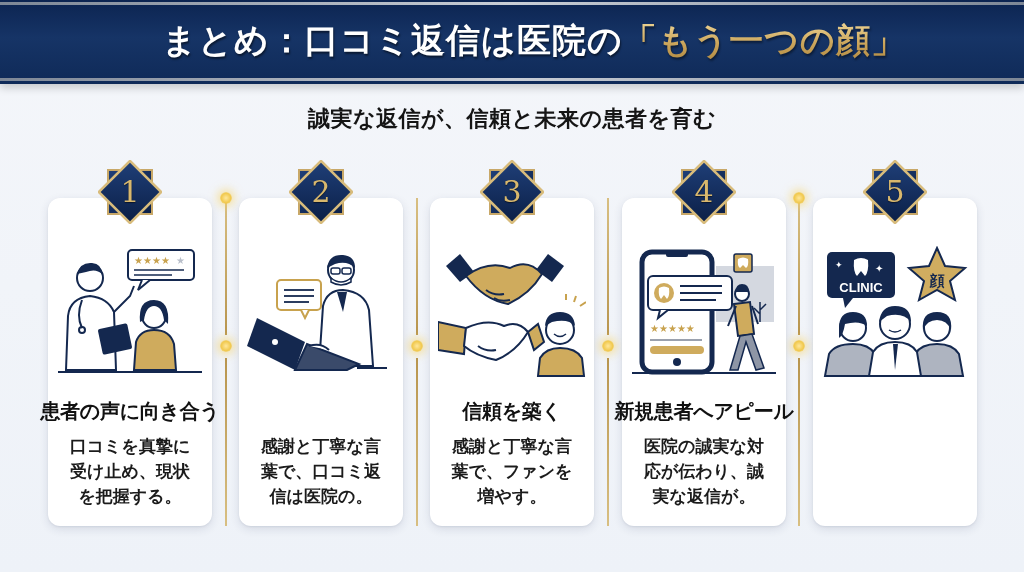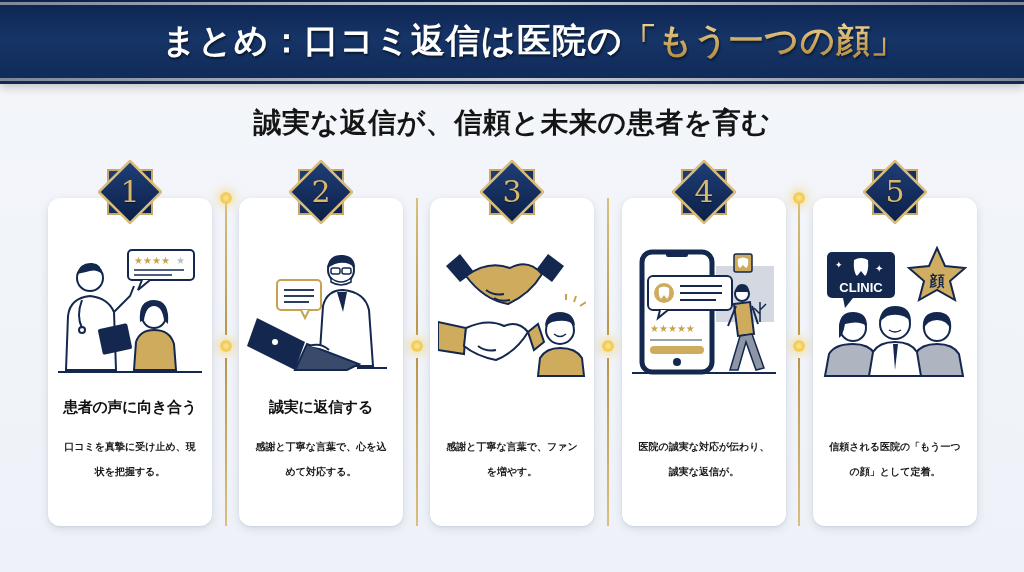--- a/index.html
+++ b/index.html
@@ -30,21 +30,21 @@
   .header-title .gold {
     color: #d8b66c;
     background: linear-gradient(180deg, #f1d898 0%, #caa45a 60%, #b48d45 100%);
     -webkit-background-clip: text; background-clip: text;
     -webkit-text-fill-color: transparent;
     text-shadow: none;
     filter: drop-shadow(1px 2px 1px rgba(0,0,0,0.45));
   }
   .subtitle {
     position: absolute; left: 0; right: 0; top: 104px; text-align: center;
-    font-size: 28px; font-weight: bold; color: #151515; letter-spacing: 0.5px;
+    font-size: 22px; font-weight: bold; color: #151515; letter-spacing: 0.5px;
   }
   .card {
     position: absolute; top: 198px; width: 164px; height: 328px;
     background: #ffffff; border-radius: 12px;
     box-shadow: 0 3px 10px rgba(30,45,80,0.12), 0 1px 2px rgba(30,45,80,0.08);
   }
   .badge {
     position: absolute; left: 50%; top: -38px; width: 64px; height: 64px;
     margin-left: -32px;
   }
@@ -55,26 +55,26 @@
     font-family: "DejaVu Serif", "Liberation Serif", serif;
     font-size: 30px; color: #d9b86d;
     text-shadow: 0 1px 1px rgba(0,0,0,0.5);
   }
   .illus {
     position: absolute; left: 8px; top: 48px; width: 148px; height: 132px;
   }
   .illus svg { width: 148px; height: 132px; display: block; }
   .card-title {
     position: absolute; left: -8px; right: -8px; top: 200px; text-align: center;
-    font-size: 15px; font-weight: bold; color: #111; white-space: nowrap;
+    font-size: 20px; font-weight: bold; color: #111; white-space: nowrap;
     letter-spacing: -0.3px;
   }
   .card-desc {
     position: absolute; left: 14px; right: 14px; top: 236px; text-align: center;
-    font-size: 10px; font-weight: bold; color: #1b1b1b; line-height: 25px;
+    font-size: 17px; font-weight: bold; color: #1b1b1b; line-height: 25px;
   }
   .sep {
     position: absolute; top: 198px; width: 2px; height: 328px;
   }
   .sep .line-top {
     position: absolute; left: 0; top: 0; width: 2px; height: 137px;
     background: linear-gradient(180deg, #d8bf82, #b8954e);
   }
   .sep .line-bot {
     position: absolute; left: 0; top: 160px; width: 2px; height: 168px;
@@ -187,22 +187,21 @@
       <path d="M84 32 Q94 40 104 32 L104 36 Q94 42 84 36 Z" fill="#fff" stroke="#14284f" stroke-width="1.5"></path>
       <path d="M72 120 L76 60 Q80 44 96 44 Q118 46 122 64 L126 120 Z" fill="#fff" stroke="#14284f" stroke-width="2"></path>
       <path d="M90 46 L96 66 L100 46" fill="#14284f"></path>
       <path d="M10 72 L58 96 L48 124 L0 100 Z" fill="#14284f"></path>
       <circle cx="28" cy="96" r="3" fill="#fff"></circle>
       <path d="M48 124 L100 124 L112 118 L60 98 Z" fill="#3a4a6a" stroke="#14284f" stroke-width="2"></path>
       <path d="M62 100 Q74 96 82 104" fill="#fff" stroke="#14284f" stroke-width="2"></path>
       <line x1="110" y1="122" x2="140" y2="122" stroke="#14284f" stroke-width="2"></line>
     </svg>
   </div>
-  <div class="card-title">誠実に返信する</div>
-  <div class="card-desc">感謝と丁寧な言葉で、心を込めて対応する。</div>
+  <div class="card-desc">感謝と丁寧な言葉で、口コミ返信は医院の。</div>
 </div>
 
 <div class="card" style="left:430px;">
   <div class="badge">
     <svg viewBox="0 0 64 64">
       <defs>
           <linearGradient id="bg3" x1="0" y1="0" x2="1" y2="1">
             <stop offset="0" stop-color="#1f3f78"></stop>
             <stop offset="1" stop-color="#0b1f46"></stop>
           </linearGradient>
@@ -222,20 +221,21 @@
       <path d="M28 82 Q50 72 66 80 Q80 74 90 86 Q78 106 58 114 Q38 110 26 100 Z" fill="#fff" stroke="#14284f" stroke-width="2"></path>
       <path d="M90 86 L100 78 L106 96 L96 104 Z" fill="#cfab5d" stroke="#14284f" stroke-width="2"></path>
       <path d="M40 100 Q48 106 58 104" fill="none" stroke="#14284f" stroke-width="2"></path>
       <circle cx="122" cy="84" r="14" fill="#fff" stroke="#14284f" stroke-width="2"></circle>
       <path d="M107 80 Q108 66 122 66 Q136 66 137 80 Q130 72 114 76 Z" fill="#14284f"></path>
       <path d="M116 88 Q122 93 128 88" fill="none" stroke="#14284f" stroke-width="1.5"></path>
       <path d="M100 130 L102 112 Q108 102 122 102 Q138 102 144 112 L146 130 Z" fill="#cfab5d" stroke="#14284f" stroke-width="2"></path>
       <path d="M136 56 L138 50 M142 60 L148 56 M128 54 L128 48" stroke="#c8a24e" stroke-width="2"></path>
     </svg>
   </div>
+  <div class="card-title">信頼を築く</div>
   <div class="card-desc">感謝と丁寧な言葉で、ファンを増やす。</div>
 </div>
 
 <div class="card" style="left:622px;">
   <div class="badge">
     <svg viewBox="0 0 64 64">
       <defs>
           <linearGradient id="bg4" x1="0" y1="0" x2="1" y2="1">
             <stop offset="0" stop-color="#1f3f78"></stop>
             <stop offset="1" stop-color="#0b1f46"></stop>
@@ -266,20 +266,21 @@
       <line x1="20" y1="94" x2="72" y2="94" stroke="#9aa1ae" stroke-width="2"></line>
       <rect x="20" y="100" width="54" height="8" rx="4" fill="#cfab5d"></rect>
       <circle cx="112" cy="48" r="7" fill="#fff" stroke="#14284f" stroke-width="2"></circle>
       <path d="M105 46 Q106 38 112 38 Q119 38 119 46 Z" fill="#14284f"></path>
       <path d="M104 58 L120 56 L124 88 L108 90 Z" fill="#cfab5d" stroke="#14284f" stroke-width="2"></path>
       <path d="M106 60 L98 80 M122 60 L128 78" stroke="#14284f" stroke-width="2"></path>
       <path d="M110 90 L100 124 L108 124 L116 96 L126 124 L134 122 L122 88 Z" fill="#8e96a6" stroke="#14284f" stroke-width="1.5"></path>
       <line x1="2" y1="127" x2="146" y2="127" stroke="#14284f" stroke-width="2"></line>
     </svg>
   </div>
+  <div class="card-title">新規患者へアピール</div>
   <div class="card-desc">医院の誠実な対応が伝わり、誠実な返信が。</div>
 </div>
 
 <div class="card" style="left:813px;">
   <div class="badge">
     <svg viewBox="0 0 64 64">
       <defs>
           <linearGradient id="bg5" x1="0" y1="0" x2="1" y2="1">
             <stop offset="0" stop-color="#1f3f78"></stop>
             <stop offset="1" stop-color="#0b1f46"></stop>
@@ -306,14 +307,13 @@
       <circle cx="116" cy="82" r="13" fill="#fff" stroke="#14284f" stroke-width="2"></circle>
       <path d="M102 84 Q100 66 116 66 Q132 66 130 84 Q126 74 116 74 Q106 74 102 84 Z" fill="#14284f"></path>
       <path d="M92 130 L94 108 Q100 98 116 98 Q132 98 138 108 L142 130 Z" fill="#aeb4c0" stroke="#14284f" stroke-width="2"></path>
       <circle cx="74" cy="78" r="15" fill="#fff" stroke="#14284f" stroke-width="2"></circle>
       <path d="M58 76 Q60 60 74 60 Q90 60 90 76 Q82 66 66 70 Z" fill="#14284f"></path>
       <path d="M68 84 Q74 88 80 84" fill="none" stroke="#14284f" stroke-width="1.5"></path>
       <path d="M48 130 L52 106 Q58 96 74 96 Q90 96 96 106 L100 130 Z" fill="#fff" stroke="#14284f" stroke-width="2"></path>
       <path d="M72 98 L74 124 L77 98 Z" fill="#14284f"></path>
     </svg>
   </div>
-  <div class="card-desc">信頼される医院の「もう一つの顔」として定着。</div>
 </div>
 
 </body></html>

